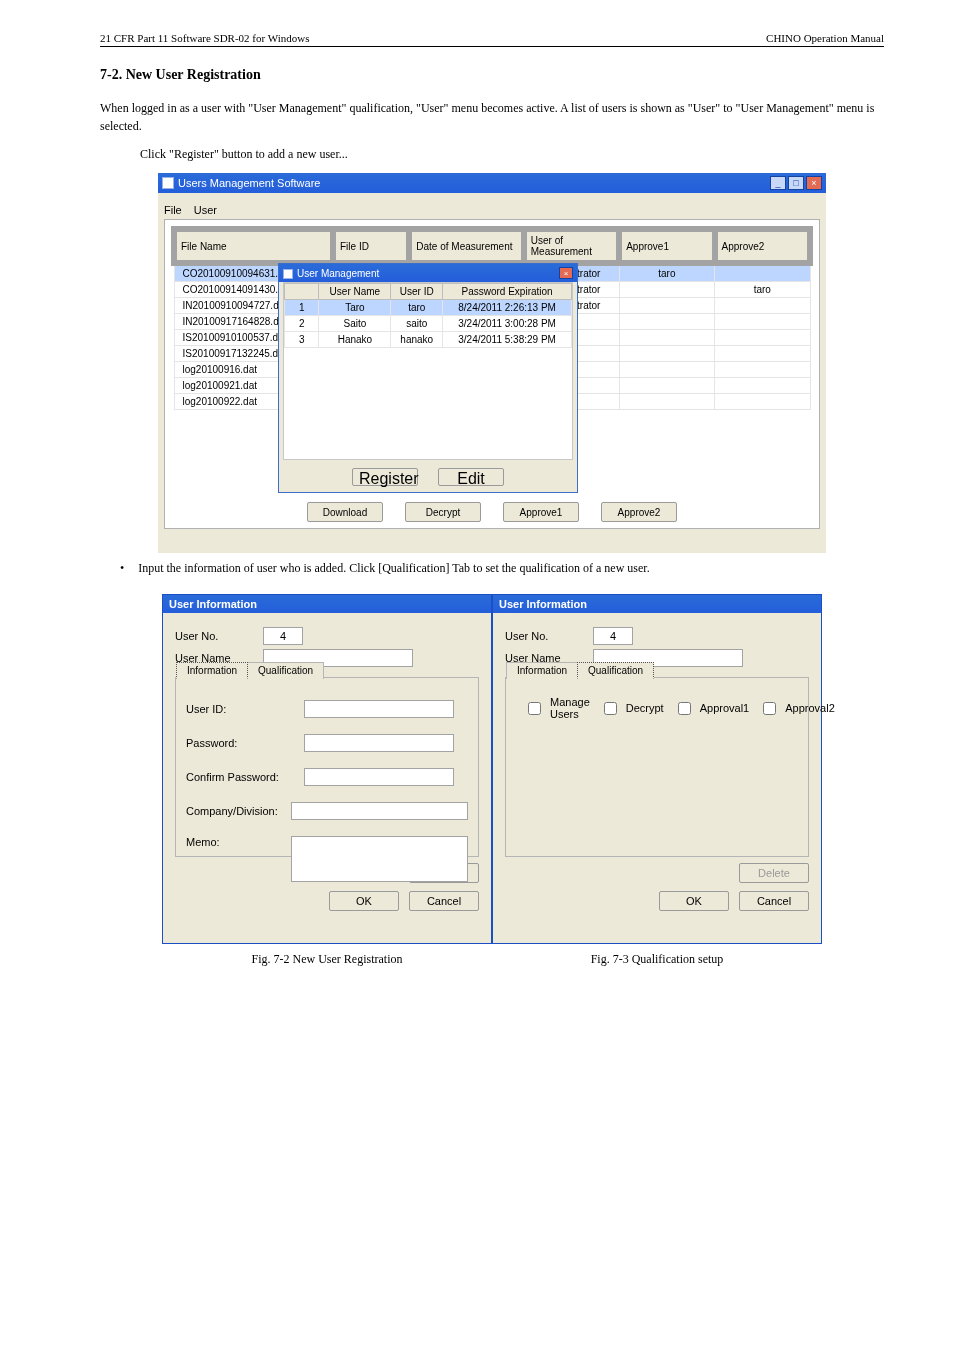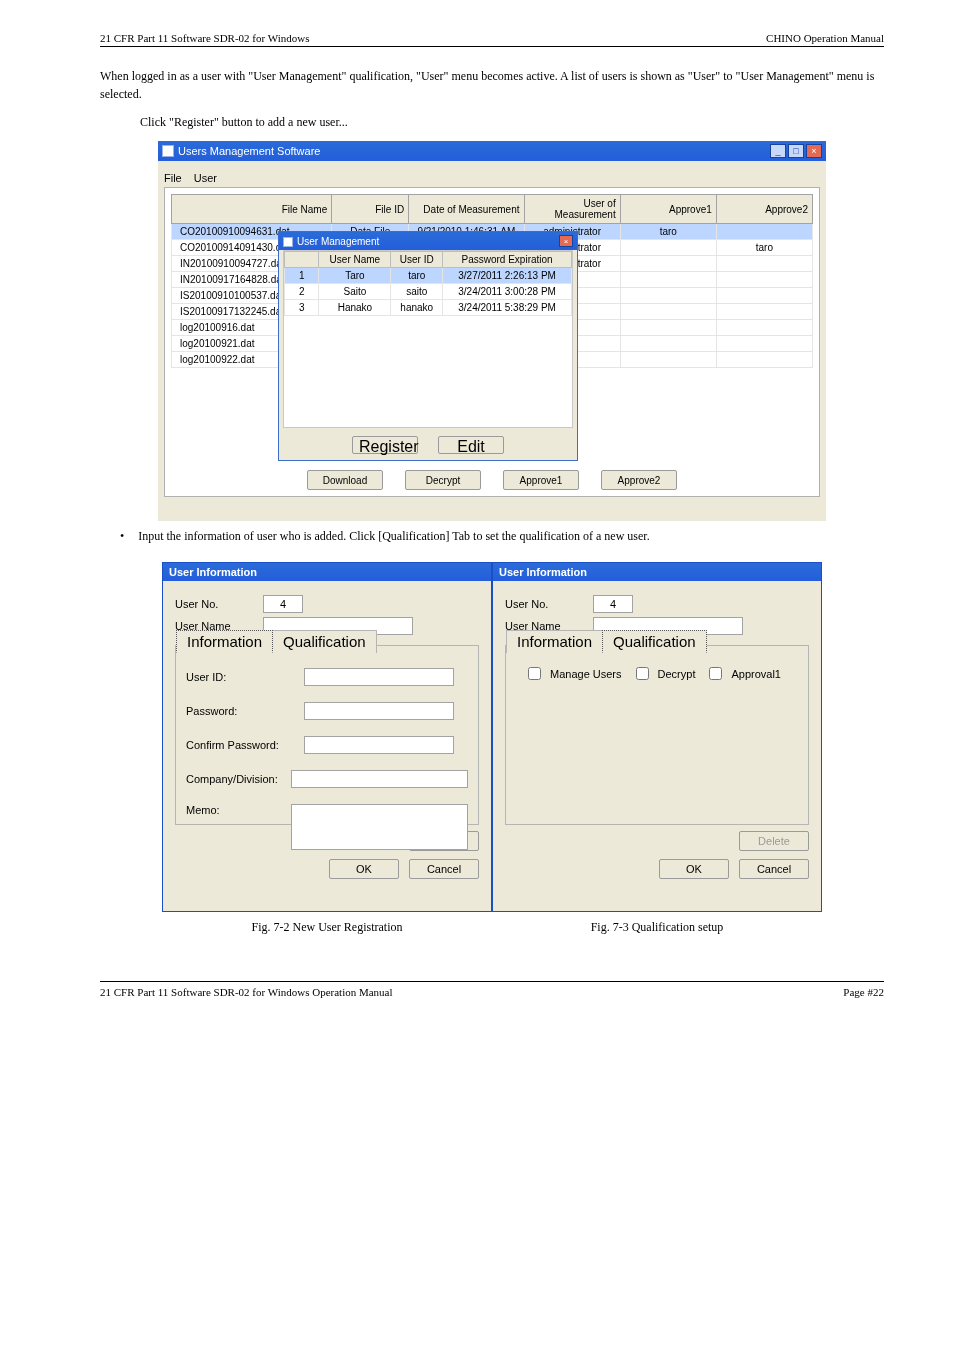--- a/index.html
+++ b/index.html
@@ -12,21 +12,21 @@
   .screen-img { border: 0px solid #888; margin: 8px auto; display: block; }
   
   .shotA { width: 668px; height: 380px; background: #ece9d8; position: relative; font-family: Tahoma, Arial, sans-serif; font-size: 11px; color: #000; }
   .shotA-titlebar { height: 20px; background: linear-gradient(#2a6bd8,#245edb); color: #fff; display: flex; align-items: center; padding: 0 4px; justify-content: space-between; font-size: 11px; }
   .shotA-titlebar .wicons { display:flex; gap:2px; }
   .shotA-titlebar .wbtn { width:16px; height:14px; background:#c8d8f8; border:1px solid #1642a0; display:flex; align-items:center; justify-content:center; font-size:9px; color:#143b95; }
   .shotA-titlebar .wbtn.close { background:#e46a54; color:#fff; }
   .shotA-menu { height:18px; background:#ece9d8; padding:17px 6px; display:flex; gap:12px; align-items:center; }
   .shotA-body { position: absolute; top:46px; left:6px; right:6px; bottom:24px; background:#fff; border:1px solid #b0b0b0; padding:6px; }
   .shotA-table { width:100%; border-collapse:collapse; font-size:10px; table-layout: fixed; }
-  .shotA-table th { background:#ece9d8; border:1px solid #a3a3a3; padding:3px 4px; font-weight:normal; text-align:right; height: 24px; }
+  .shotA-table th { background:#ece9d8; border:6px solid #a3a3a3; padding:3px 4px; font-weight:normal; text-align:left; height: 24px; }
   .shotA-table td { border:1px solid #e5e5e5; padding:2px 4px; text-align:center; height: 14px; }
   .shotA-table tr.selected td { background:#bcd6ff; }
   .shotA-table td.fname { text-align:left; padding-left:8px; }
   .shotA-bottom { position:absolute; bottom:6px; left:0; right:0; display:flex; justify-content:center; gap:22px; }
   .shotA-bottom button { width:76px; height:20px; background:#ece9d8; border:1px solid #9a9a9a; border-radius:2px; font-size:10px; }
   .shotA-um { position:absolute; left:120px; top:90px; width:300px; height:230px; background:#ece9d8; border:1px solid #3a6ec8; }
   .shotA-um-title { height:18px; background:linear-gradient(#2a6bd8,#245edb); color:#fff; display:flex; justify-content:space-between; align-items:center; padding:0 4px; font-size:10px; }
   .shotA-um-title .wbtn.close { width:14px; height:12px; background:#e46a54; border:1px solid #1642a0; color:#fff; display:flex; align-items:center; justify-content:center; font-size:8px; }
   .shotA-um-body { position:absolute; top:18px; left:4px; right:4px; bottom:32px; background:#fff; border:1px solid #c8c8c8; }
   .um-table { width:100%; border-collapse:collapse; font-size:10px; }
@@ -46,21 +46,21 @@
   .shotB-title { height:18px; background:linear-gradient(#2a6bd8,#245edb); color:#fff; display:flex; align-items:center; padding:0 6px; font-size:11px; font-weight:bold; }
   .shotB-inner { padding:10px 12px 10px 12px; }
   .field-row { display:flex; align-items:center; gap:8px; margin:4px 0; }
   .field-row label { width:80px; font-size:11px; }
   .field-row input { border:1px solid #a3a3a3; height:18px; padding:0 4px; font-size:11px; }
   .field-row input.short { width:40px; text-align:center; }
   .field-row input.med { width:150px; }
   .field-row input.long { width:200px; }
   .tabs { margin-top:10px; border:1px solid #b5b5b5; padding:12px 10px 10px; position:relative; height:180px; background:#ece9d8; }
   .tab-head { position:absolute; top:-16px; left:0; display:flex; }
-  .tab-btn { background:#ece9d8; border:1px solid #b5b5b5; border-bottom:none; padding:2px 10px; font-size:15px; margin-right:-1px; }
+  .tab-btn { background:#ece9d8; border:1px solid #b5b5b5; border-bottom:none; padding:2px 10px; font-size:10px; margin-right:-1px; }
   .tab-btn.active { border:1px dotted #555; border-bottom:1px solid #ece9d8; position:relative; z-index:2; background:#ece9d8; }
   .info-fields { display:flex; flex-direction:column; gap:8px; margin-top:6px; }
   .info-fields .field-row label { width:110px; }
   .info-fields textarea { width:200px; height:46px; border:1px solid #a3a3a3; font-size:11px; resize:none; }
   .qual-list { display:flex; flex-direction:row; gap:10px; margin-top:6px; padding-left:8px; }
   .qual-list label { display:flex; align-items:center; gap:6px; font-size:11px; }
   .qual-list input[type=checkbox] { width:13px; height:13px; }
   .shotB-buttons-row1 { display:flex; justify-content:flex-end; margin-top:6px; }
   .shotB-buttons-row2 { display:flex; justify-content:flex-end; gap:10px; margin-top:8px; }
   .shotB button { width:70px; height:20px; background:#ece9d8; border:1px solid #9a9a9a; border-radius:2px; font-size:11px; }
@@ -71,20 +71,21 @@
 </style>
 </head>
 <body>
 
 <div class="page">
   <div class="header">
     <span>21 CFR Part 11 Software SDR-02 for Windows</span>
     <span>CHINO Operation Manual</span>
   </div>
 
+  <div class="section-title">7-2. New User Registration</div>
 
   <p class="body-text">When logged in as a user with "User Management" qualification, "User" menu becomes active. A list of users is shown as "User" to "User Management" menu is selected.</p>
   <p class="body-text sub-para">Click "Register" button to add a new user...</p>
 
   <div class="screen-img shotA">
     <div class="shotA-titlebar">
       <span style="display:flex;align-items:center;gap:4px;">
         <span style="width:12px;height:12px;background:#fff;border:1px solid #98b4e6;display:inline-block;"></span>
         <span>Users Management Software</span>
       </span>
@@ -217,21 +218,21 @@
                 <th>User Name</th>
                 <th>User ID</th>
                 <th>Password Expiration</th>
               </tr>
             </thead>
           <tbody>
               <tr class="sel">
                 <td>1</td>
                 <td>Taro</td>
                 <td>taro</td>
-                <td>3/27/2011 2:26:13 PM</td>
+                <td>8/24/2011 2:26:13 PM</td>
               </tr>
               <tr>
                 <td>2</td>
                 <td>Saito</td>
                 <td>saito</td>
                 <td>3/24/2011 3:00:28 PM</td>
               </tr>
               <tr>
                 <td>3</td>
                 <td>Hanako</td>
@@ -331,32 +332,32 @@
                   <span>Manage Users</span>
                 </label>
               <label>
                   <input type="checkbox" style="">
                   <span>Decrypt</span>
                 </label>
               <label>
                   <input type="checkbox" style="">
                   <span>Approval1</span>
                 </label>
+              <label>
+                  <input type="checkbox" style="">
+                  <span>Approval2</span>
+                </label>
             </div>
           </div>
           <div class="shotB-buttons-row1">
               <button disabled="">Delete</button>
             </div>
           <div class="shotB-buttons-row2">
             <button>OK</button>
             <button>Cancel</button>
           </div>
         </div>
       </div>
       <div class="fig-caption-dual">Fig. 7-3 Qualification setup</div>
     </div>
   </div>
 
-  <div class="footer">
-    <span>21 CFR Part 11 Software SDR-02 for Windows Operation Manual</span>
-    <span>Page #22</span>
-  </div>
 </div>
 
 </body></html>

